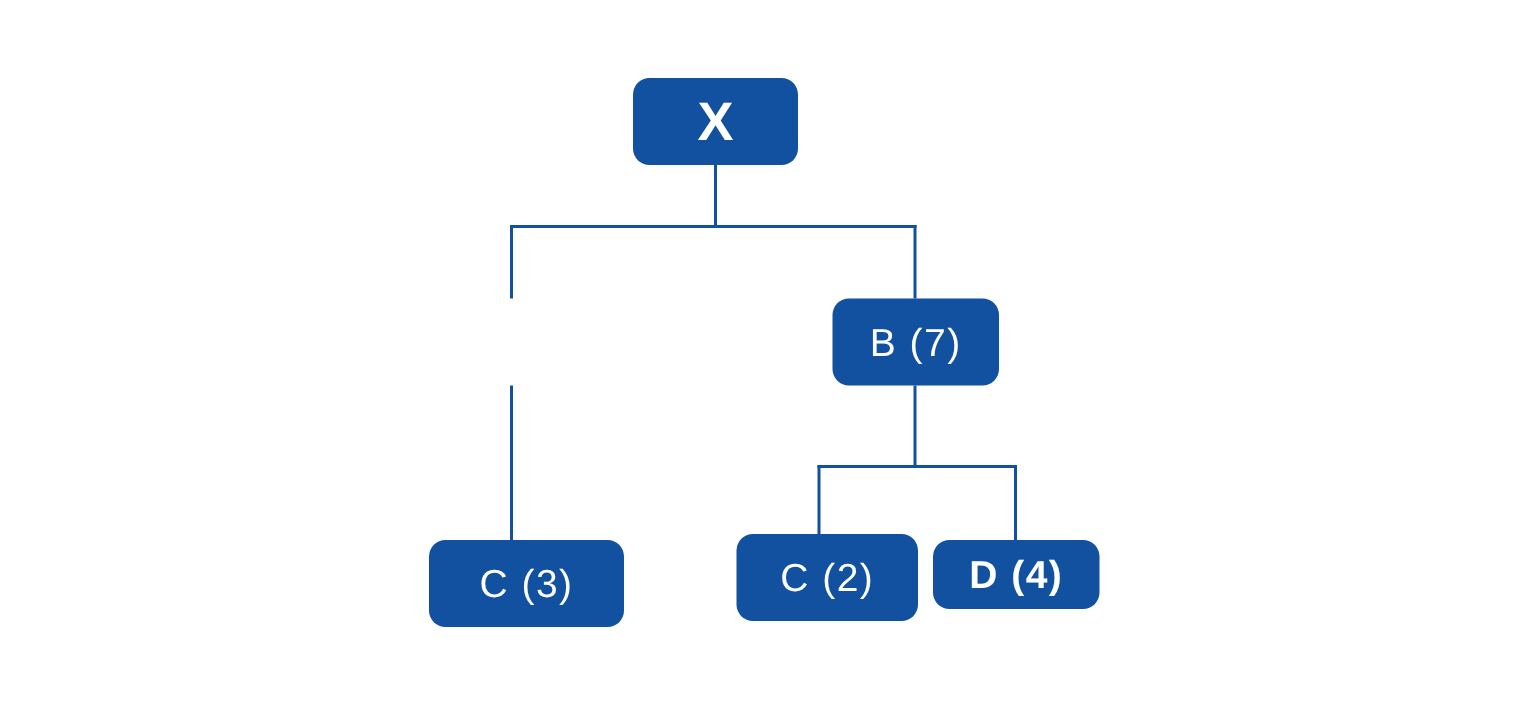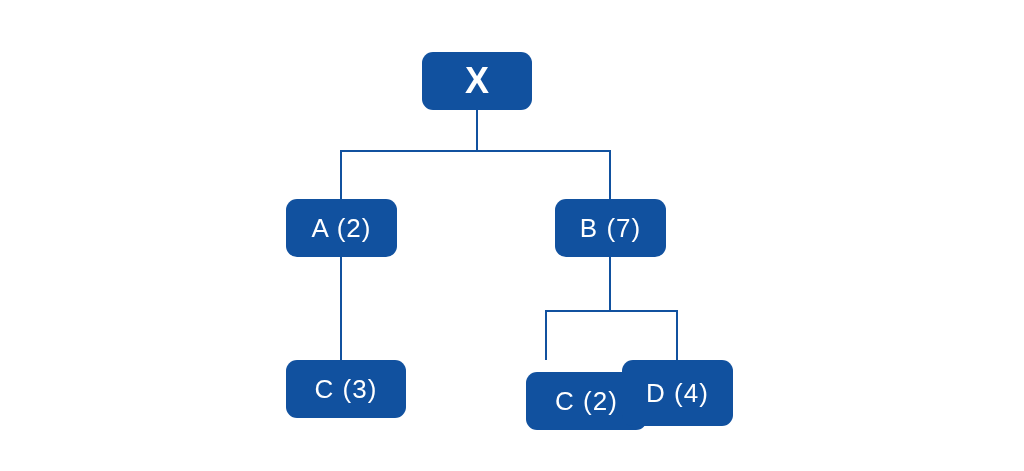--- a/index.html
+++ b/index.html
@@ -45,23 +45,23 @@
   }
   .node.root {
     font-size: 36px;
     font-weight: 700;
     letter-spacing: 0;
   }
   
   .node.root  { left: 422px; top:  52px; width: 110px; height: 58px; }
   .node.a     { left: 286px; top: 199px; width: 111px; height: 58px; }
   .node.b     { left: 555px; top: 199px; width: 111px; height: 58px; }
-  .node.c3    { left: 286px; top: 360px; width: 120px; height: 58px; }
-  .node.c2    { left: 491px; top: 372px; width: 121px; height: 58px; margin-left: 35px; }
-  .node.d4    { left: 622px; top: 360px; width: 111px; height: 66px; }
+  .node.c3    { left: 286px; top: 360px; width: 130px; height: 58px; }
+  .node.c2    { left: 491px; top: 356px; width: 121px; height: 58px; }
+  .node.d4    { left: 622px; top: 360px; width: 111px; height: 46px; font-weight: bold; }
 </style>
 </head>
 <body>
 
 <div class="canvas">
 
   <svg class="connectors" viewBox="0 0 1024 471" xmlns="http://www.w3.org/2000/svg" aria-hidden="true">
 
     <line x1="477" y1="110" x2="477" y2="151"></line>
 
@@ -77,21 +77,20 @@
 
     <line x1="545" y1="311" x2="678" y2="311"></line>
 
     <line x1="546" y1="310" x2="546" y2="360"></line>
 
     <line x1="677" y1="310" x2="677" y2="360"></line>
   </svg>
 
   <div class="node root">X</div>
 
-  <div class="node a">A (2)</div>
 
   <div class="node b">B (7)</div>
 
   <div class="node c3">C (3)</div>
 
   <div class="node c2">C (2)</div>
 
   <div class="node d4">D (4)</div>
 </div>
 

